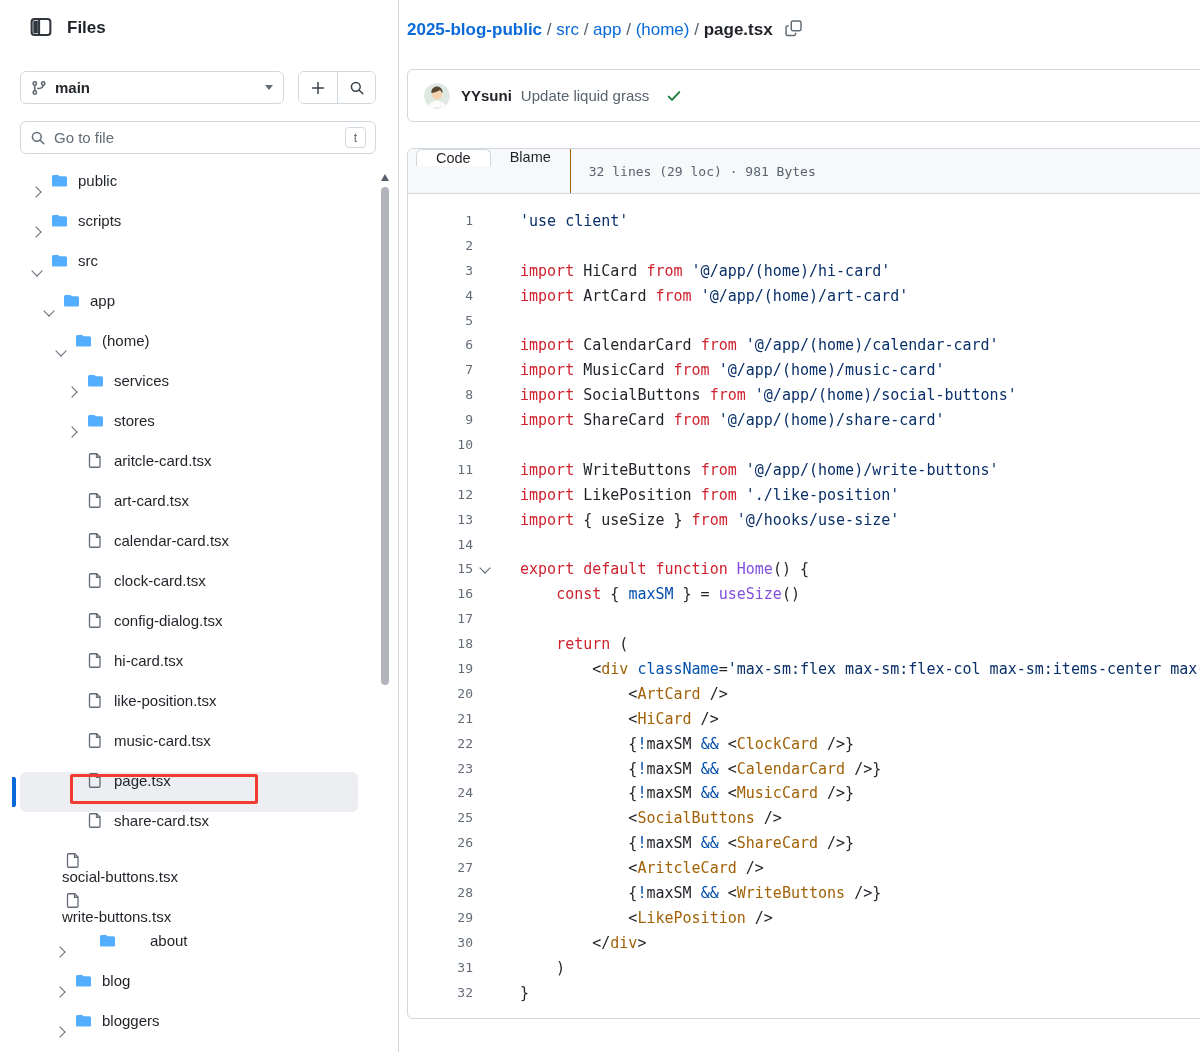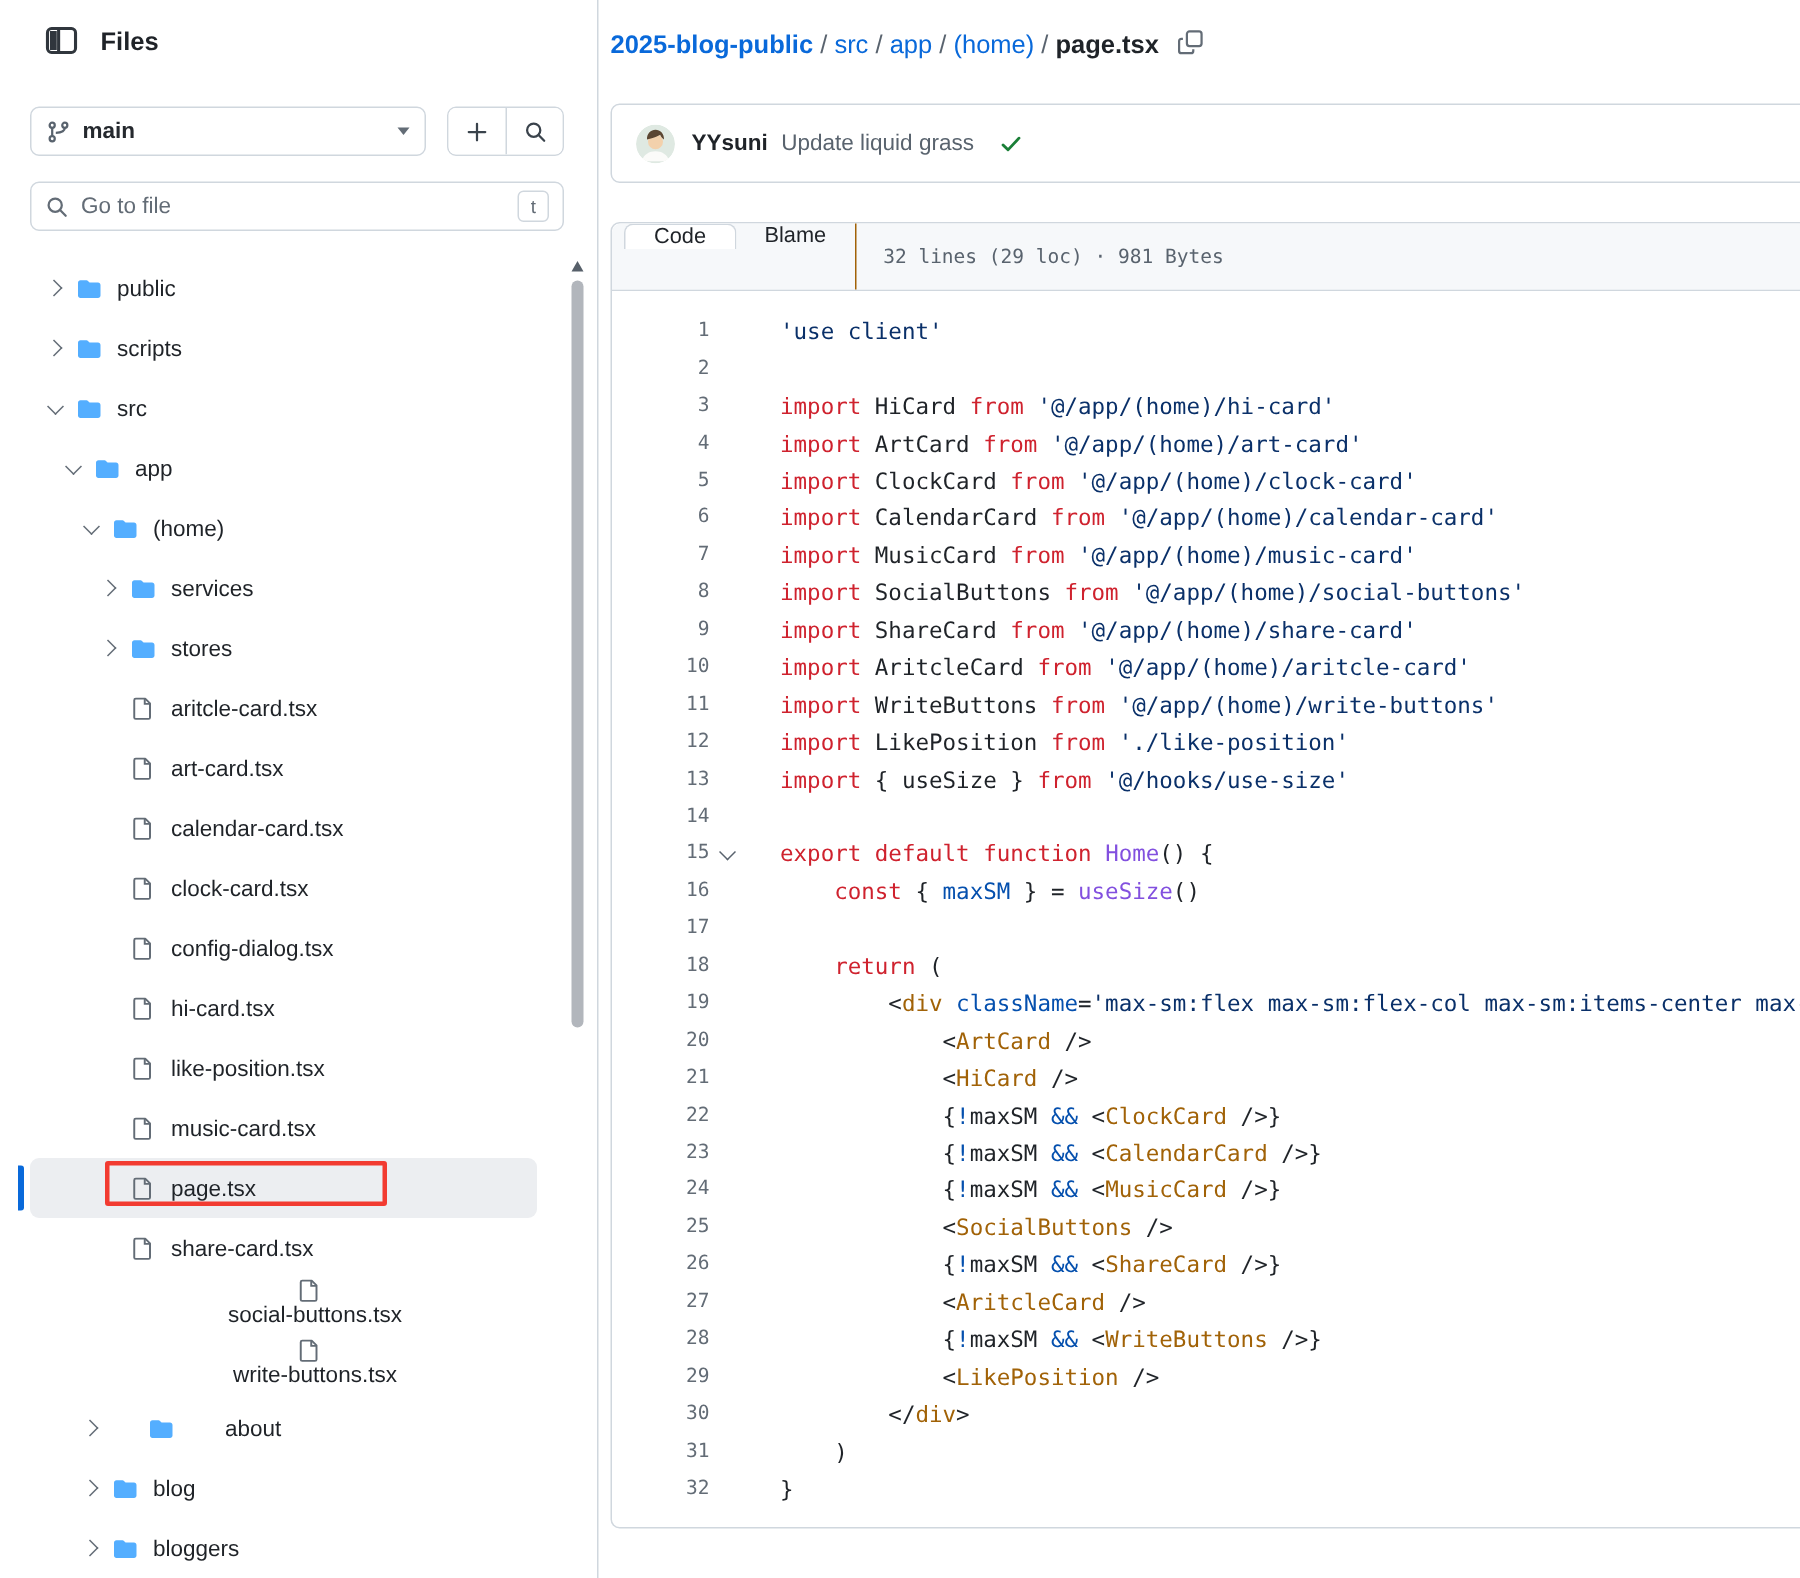--- a/index.html
+++ b/index.html
@@ -14,21 +14,21 @@
 .branch-btn{flex:1;height:33px;border:1px solid #d0d7de;border-radius:6px;background:#fff;display:flex;align-items:center;gap:8px;padding:0 10px;font-family:"Liberation Sans",sans-serif;font-size:15px;font-weight:600;color:#25292e;cursor:pointer}
 .caret{width:0;height:0;border-left:4.5px solid transparent;border-right:4.5px solid transparent;border-top:5px solid #636c76;margin-left:auto}
 .btn-group{display:flex;height:33px;border:1px solid #d0d7de;border-radius:6px;overflow:hidden}
 .btn-group button{width:38px;border:none;background:#fff;display:flex;align-items:center;justify-content:center;cursor:pointer}
 .btn-group button + button{border-left:1px solid #d0d7de}
 .goto{display:flex;align-items:center;gap:8px;height:33px;margin:17px 22px 0 8px;border:1px solid #d0d7de;border-radius:6px;padding:0 9px;background:#fff}
 .goto input{border:none;outline:none;flex:1;font-family:"Liberation Sans",sans-serif;font-size:15px;color:#1f2328;background:transparent}
 .goto input::placeholder{color:#636c76}
 .kbd{width:21px;height:21px;border:1px solid #d0d7de;border-radius:4px;color:#636c76;font-size:12.5px;display:flex;align-items:center;justify-content:center;flex:none}
 .tree{margin-top:18px;padding:0 40px 0 8px}
-.tree-row{position:relative;height:40px;display:flex;align-items:center;border-radius:6px;cursor:pointer}
+.tree-row{position:relative;height:40px;display:flex;border-radius:6px;cursor:pointer}
 .tree-row.active{background:#eceef1}
 .chev-box{width:22px;display:flex;align-items:center;justify-content:center;flex:none}
 .chevron{width:8px;height:8px;border-right:1.6px solid #636c76;border-bottom:1.6px solid #636c76;transform:rotate(-45deg);margin-left:-2px}
 .chevron.down{transform:rotate(45deg);margin:-3px 0 0 0}
 .t-icon{width:18px;height:16px;margin:0 9px 0 3px;flex:none;display:flex;align-items:center}
 .t-label{font-size:15px;white-space:nowrap}
 .active-bar{position:absolute;left:-8px;top:5px;width:4px;height:30px;background:#0969da;border-radius:0 2px 2px 0}
 .red-annotation{position:absolute;left:50px;top:2px;width:188px;height:30px;border:3px solid #f23b31;border-radius:2px;pointer-events:none}
 .sb-scrollbar{position:absolute;right:9px;top:174px;width:8px}
 .sb-arrow{width:0;height:0;border-left:4px solid transparent;border-right:4px solid transparent;border-bottom:7px solid #57606a;margin:0 auto}
@@ -415,21 +415,20 @@
           <span class="cl"><span class="tk-k">import</span><span> HiCard </span><span class="tk-k">from</span><span> </span><span class="tk-s">'@/app/(home)/hi-card'</span></span>
         </div>
         <div class="code-line">
           <span class="ln">4</span>
           <span class="gut"></span>
           <span class="cl"><span class="tk-k">import</span><span> ArtCard </span><span class="tk-k">from</span><span> </span><span class="tk-s">'@/app/(home)/art-card'</span></span>
         </div>
         <div class="code-line">
           <span class="ln">5</span>
           <span class="gut"></span>
-          <span class="cl"><span class="tk-k">import</span><span> ClockCard </span><span class="tk-k">from</span><span> </span><span class="tk-s">'@/app/(home)/clock-card'</span></span>
         </div>
         <div class="code-line">
           <span class="ln">6</span>
           <span class="gut"></span>
           <span class="cl"><span class="tk-k">import</span><span> CalendarCard </span><span class="tk-k">from</span><span> </span><span class="tk-s">'@/app/(home)/calendar-card'</span></span>
         </div>
         <div class="code-line">
           <span class="ln">7</span>
           <span class="gut"></span>
           <span class="cl"><span class="tk-k">import</span><span> MusicCard </span><span class="tk-k">from</span><span> </span><span class="tk-s">'@/app/(home)/music-card'</span></span>
@@ -440,21 +439,20 @@
           <span class="cl"><span class="tk-k">import</span><span> SocialButtons </span><span class="tk-k">from</span><span> </span><span class="tk-s">'@/app/(home)/social-buttons'</span></span>
         </div>
         <div class="code-line">
           <span class="ln">9</span>
           <span class="gut"></span>
           <span class="cl"><span class="tk-k">import</span><span> ShareCard </span><span class="tk-k">from</span><span> </span><span class="tk-s">'@/app/(home)/share-card'</span></span>
         </div>
         <div class="code-line">
           <span class="ln">10</span>
           <span class="gut"></span>
-          <span class="cl"><span class="tk-k">import</span><span> AritcleCard </span><span class="tk-k">from</span><span> </span><span class="tk-s">'@/app/(home)/aritcle-card'</span></span>
         </div>
         <div class="code-line">
           <span class="ln">11</span>
           <span class="gut"></span>
           <span class="cl"><span class="tk-k">import</span><span> WriteButtons </span><span class="tk-k">from</span><span> </span><span class="tk-s">'@/app/(home)/write-buttons'</span></span>
         </div>
         <div class="code-line">
           <span class="ln">12</span>
           <span class="gut"></span>
           <span class="cl"><span class="tk-k">import</span><span> LikePosition </span><span class="tk-k">from</span><span> </span><span class="tk-s">'./like-position'</span></span>

